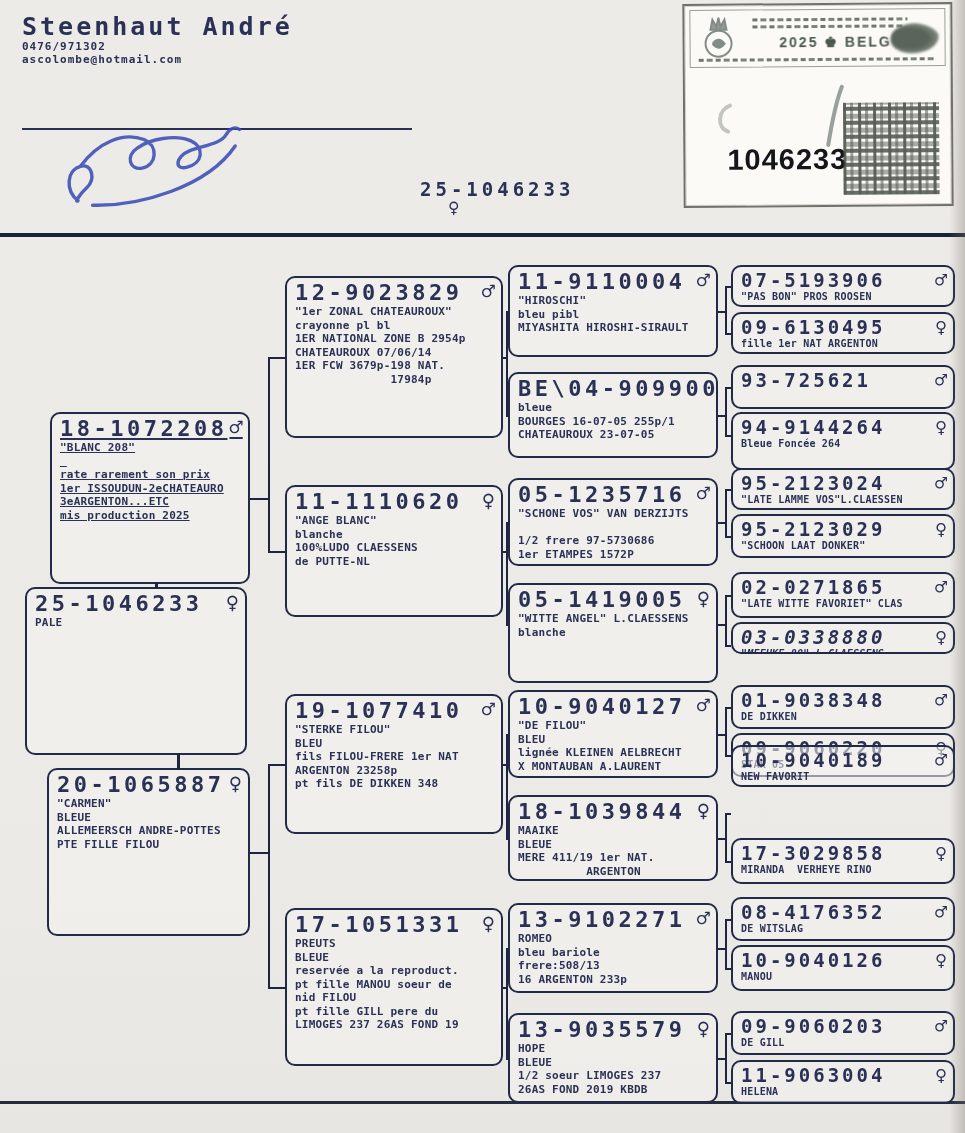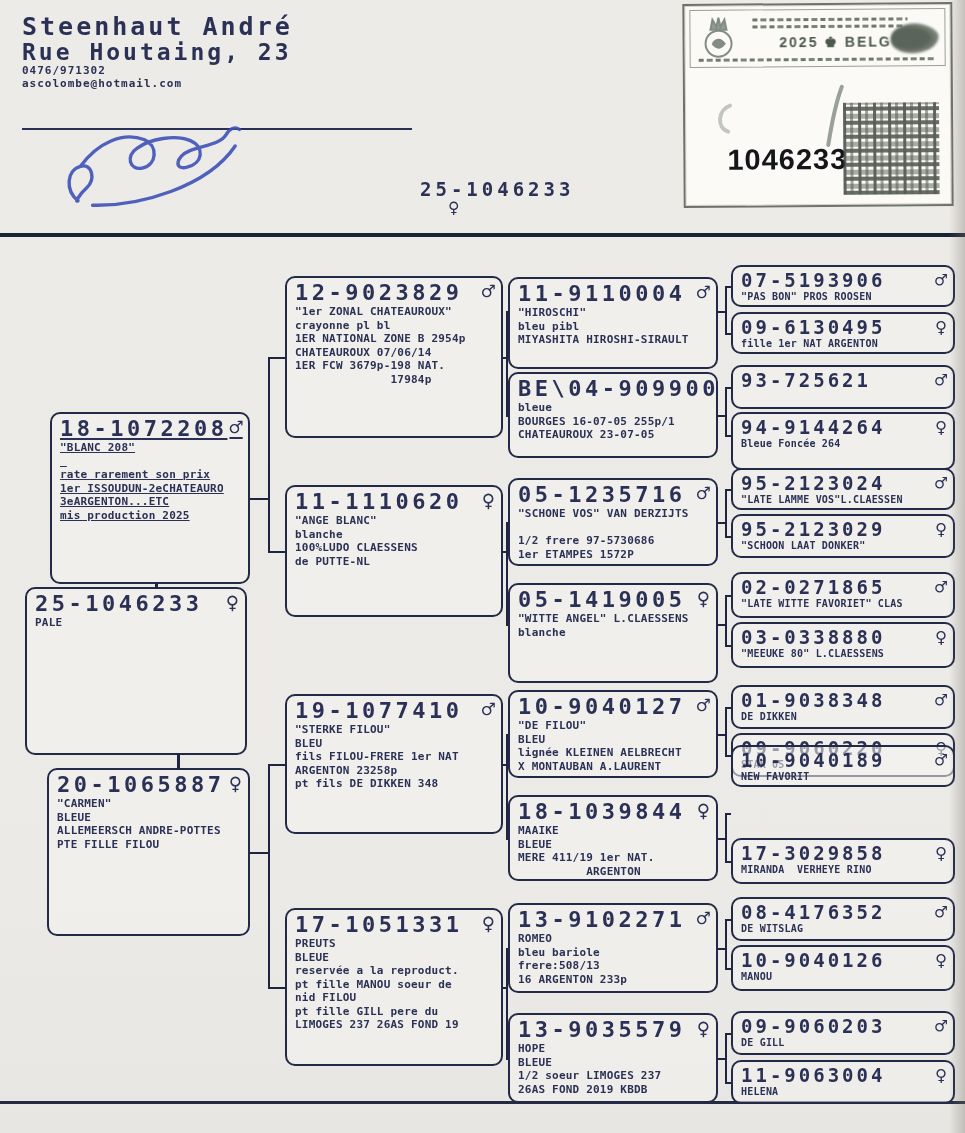--- a/index.html
+++ b/index.html
@@ -53,21 +53,20 @@
   .pbox.small .ring{font-size:19px;letter-spacing:3px;line-height:21px;}
   .pbox.small .sex{font-size:20px;line-height:20px;}
   .pbox.small .ln{font-size:10px;line-height:11px;}
   .conn{position:absolute;background:#1f2540;}
 </style>
 </head>
 <body>
 
 <div class="breeder">
   <div class="name">Steenhaut André</div>
-  <div class="addr">Rue Houtaing, 23</div>
   <div class="small">0476/971302</div>
   <div class="small">ascolombe@hotmail.com</div>
 </div>
 <div class="email-rule"></div>
 
 <svg class="sig" width="210" height="95" viewBox="0 0 210 95">
   <g fill="none" stroke="#3d52b8" stroke-width="3.4" stroke-linecap="round" opacity=".9">
     <path d="M20,72 C8,60 12,40 26,38 C38,36 40,52 30,60 C22,66 16,74 20,72"></path>
     <path d="M26,38 C46,16 72,8 92,18 C106,26 102,44 88,46 C74,48 72,32 84,26 C98,18 124,16 138,24 C152,32 148,48 132,50 C118,52 122,38 136,34 C152,30 168,30 174,22 C178,16 184,14 188,18"></path>
     <path d="M34,78 C80,84 150,72 182,34"></path>
@@ -178,21 +177,21 @@
         <span class="sex">♀</span>
       </div>
       <div class="ln">PREUTS</div>
       <div class="ln">BLEUE</div>
       <div class="ln">reservée a la reproduct.</div>
       <div class="ln">pt fille MANOU soeur de</div>
       <div class="ln">nid FILOU</div>
       <div class="ln">pt fille GILL pere du</div>
       <div class="ln">LIMOGES 237 26AS FOND 19</div>
     </div>
-    <div class="pbox" style="left: 508px; top: 265px; width: 210px; height: 92px; margin-top: 12px;">
+    <div class="pbox" style="left: 508px; top: 265px; width: 210px; height: 92px;">
       <div class="head">
         <span class="ring">11-9110004</span>
         <span class="sex">♂</span>
       </div>
       <div class="ln">"HIROSCHI"</div>
       <div class="ln">bleu pibl</div>
       <div class="ln">MIYASHITA HIROSHI-SIRAULT</div>
     </div>
     <div class="pbox" style="left: 508px; top: 372px; width: 210px; height: 86px;">
       <div class="head">
@@ -301,21 +300,21 @@
       </div>
       <div class="ln">"SCHOON LAAT DONKER"</div>
     </div>
     <div class="pbox small" style="left: 731px; top: 572px; width: 224px; height: 46px;">
       <div class="head">
         <span class="ring">02-0271865</span>
         <span class="sex">♂</span>
       </div>
       <div class="ln">"LATE WITTE FAVORIET" CLAS</div>
     </div>
-    <div class="pbox small" style="left: 731px; top: 622px; width: 224px; height: 46px;">
+    <div class="pbox small" style="left: 731px; top: 622px; width: 224px; height: 32px; font-style: italic;">
       <div class="head">
         <span class="ring">03-0338880</span>
         <span class="sex">♀</span>
       </div>
       <div class="ln">"MEEUKE 80" L.CLAESSENS</div>
     </div>
     <div class="pbox small" style="left: 731px; top: 685px; width: 224px; height: 44px;">
       <div class="head">
         <span class="ring">01-9038348</span>
         <span class="sex">♂</span>

